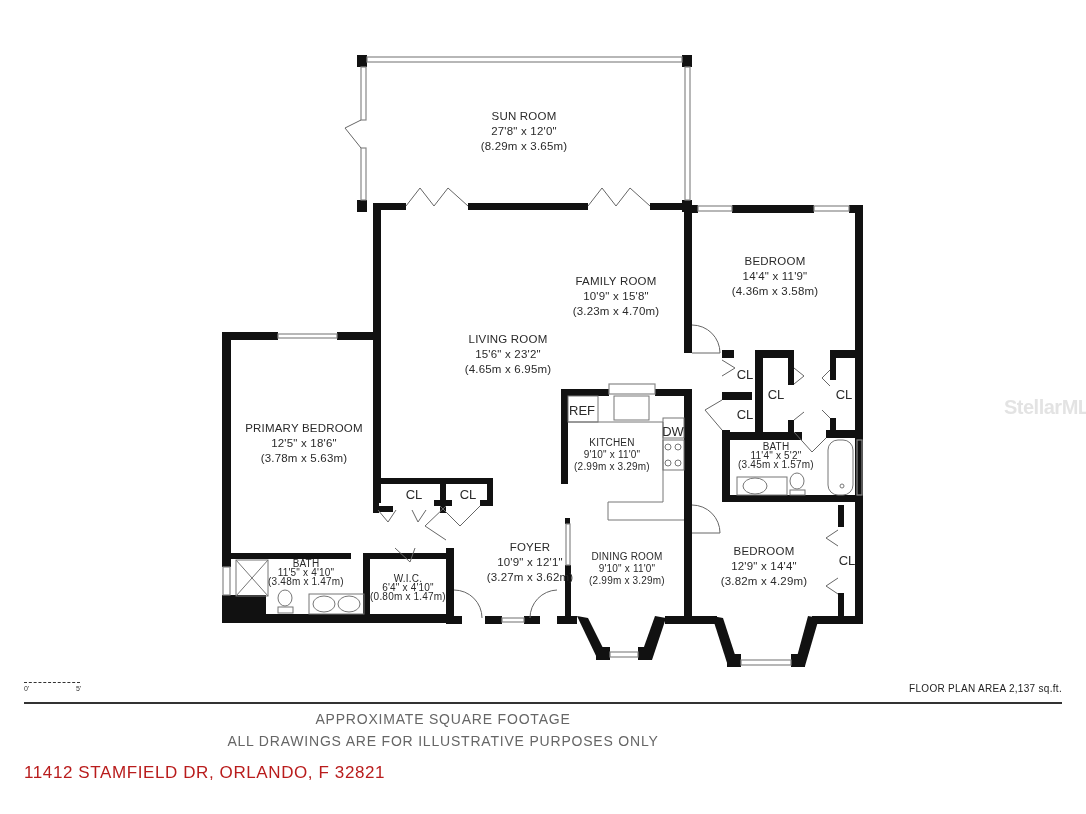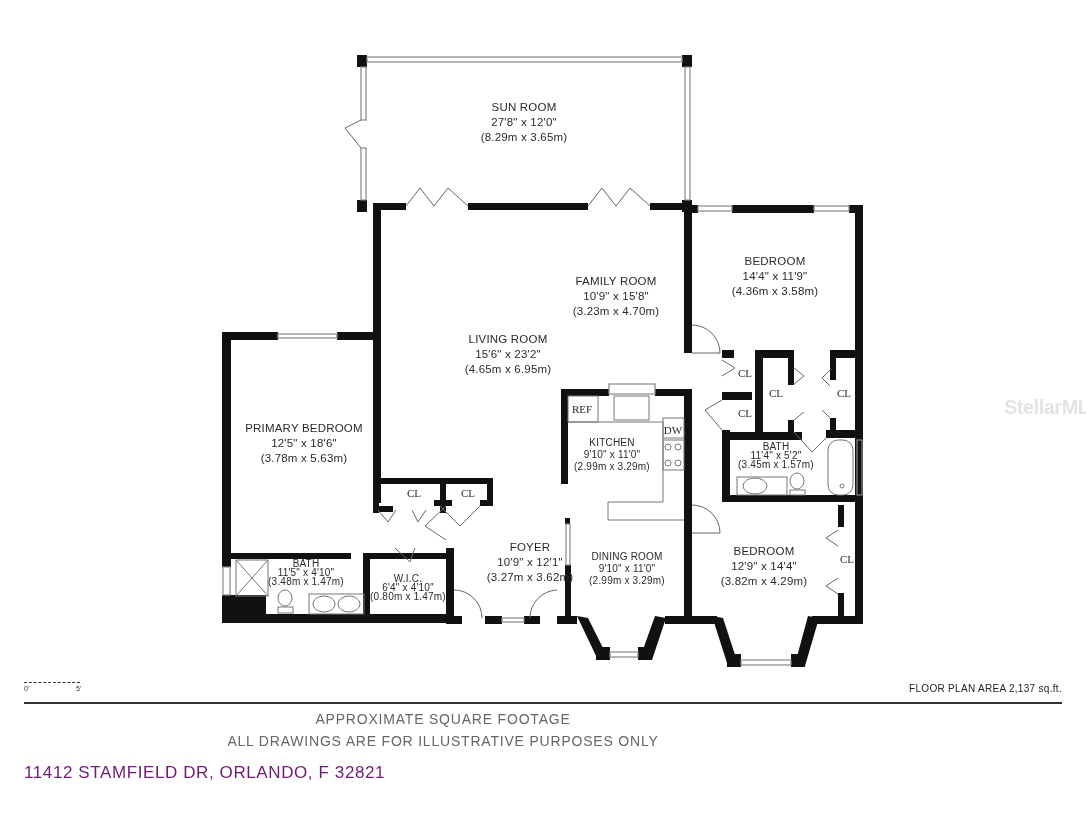--- a/index.html
+++ b/index.html
@@ -1,29 +1,29 @@
 <!DOCTYPE html>
 <html><head>
 <meta charset="utf-8">
 <style>
   html, body { margin: 0; padding: 0; background: #ffffff; }
   body { width: 1086px; height: 814px; position: relative; overflow: hidden; font-family: "Liberation Sans", sans-serif; }
   #plan { position: absolute; left: 0; top: 0; width: 1086px; height: 814px; }
   .room-label { position: absolute; text-align: center; color: #2a2a2a; font-size: 11.5px; line-height: 15px; transform: translateX(-50%); white-space: nowrap; letter-spacing: 0.2px; }
   .room-label.small { font-size: 10px; line-height: 9px; }
   .room-label.tiny { font-size: 9px; line-height: 11px; }
-  .fixture-label { position: absolute; color: #2a2a2a; font-size: 11px; transform: translateX(-50%); font-family: Liberation Serif, serif; }
+  .fixture-label { position: absolute; color: #2a2a2a; font-size: 13px; transform: translateX(-50%); }
   .footer-line { position: absolute; left: 24px; top: 702px; width: 1038px; height: 2px; background: #333; }
   .scale-bar { position: absolute; left: 24px; top: 682px; font-size: 7px; color: #333; }
   .scale-bar .bar { position: absolute; left: 0; top: 0; width: 56px; height: 0; border-top: 1.5px dashed #333; }
   .scale-bar .t0 { position: absolute; left: 0; top: 3px; }
   .scale-bar .t5 { position: absolute; left: 52px; top: 3px; }
   .area { position: absolute; right: 24px; top: 683px; font-size: 10px; color: #222; letter-spacing: 0.3px; }
   .disclaimer { position: absolute; left: 0; width: 886px; text-align: center; color: #666; font-size: 14px; letter-spacing: 0.8px; }
-  .address { position: absolute; left: 24px; top: 763px; font-size: 17px; color: #701a75; letter-spacing: 0.6px; }
+  .address { position: absolute; left: 24px; top: 763px; font-size: 17px; color: #b91c1c; letter-spacing: 0.6px; }
   .watermark { position: absolute; left: 1004px; top: 396px; font-size: 20px; color: #d8d8d8; letter-spacing: -0.5px; font-weight: bold; opacity: 0.7; }
 </style>
 </head>
 <body>
 
 <svg id="plan" viewBox="0 0 1086 814" xmlns="http://www.w3.org/2000/svg">
   <g fill="#111" stroke="none">
 
     <rect x="357" y="55" width="10" height="12"></rect>
     <rect x="682" y="55" width="10" height="12"></rect>
@@ -179,21 +179,21 @@
     <rect x="236" y="560" width="32" height="36"></rect>
     <path d="M236,560 L268,596 M268,560 L236,596"></path>
     <ellipse cx="285" cy="598" rx="7" ry="8"></ellipse>
     <rect x="278" y="607" width="15" height="6"></rect>
     <rect x="309" y="594" width="55" height="20"></rect>
     <ellipse cx="324" cy="604" rx="11" ry="8"></ellipse>
     <ellipse cx="349" cy="604" rx="11" ry="8"></ellipse>
   </g>
 </svg>
 
-<div class="room-label" style="left:524px;top:100px;">
+<div class="room-label" style="left:524px;top:109px;">
   <div>SUN ROOM</div>
   <div>27'8" x 12'0"</div>
   <div>(8.29m x 3.65m)</div>
 </div>
 <div class="room-label" style="left:616px;top:274px;">
   <div>FAMILY ROOM</div>
   <div>10'9" x 15'8"</div>
   <div>(3.23m x 4.70m)</div>
 </div>
 <div class="room-label" style="left:775px;top:254px;">

